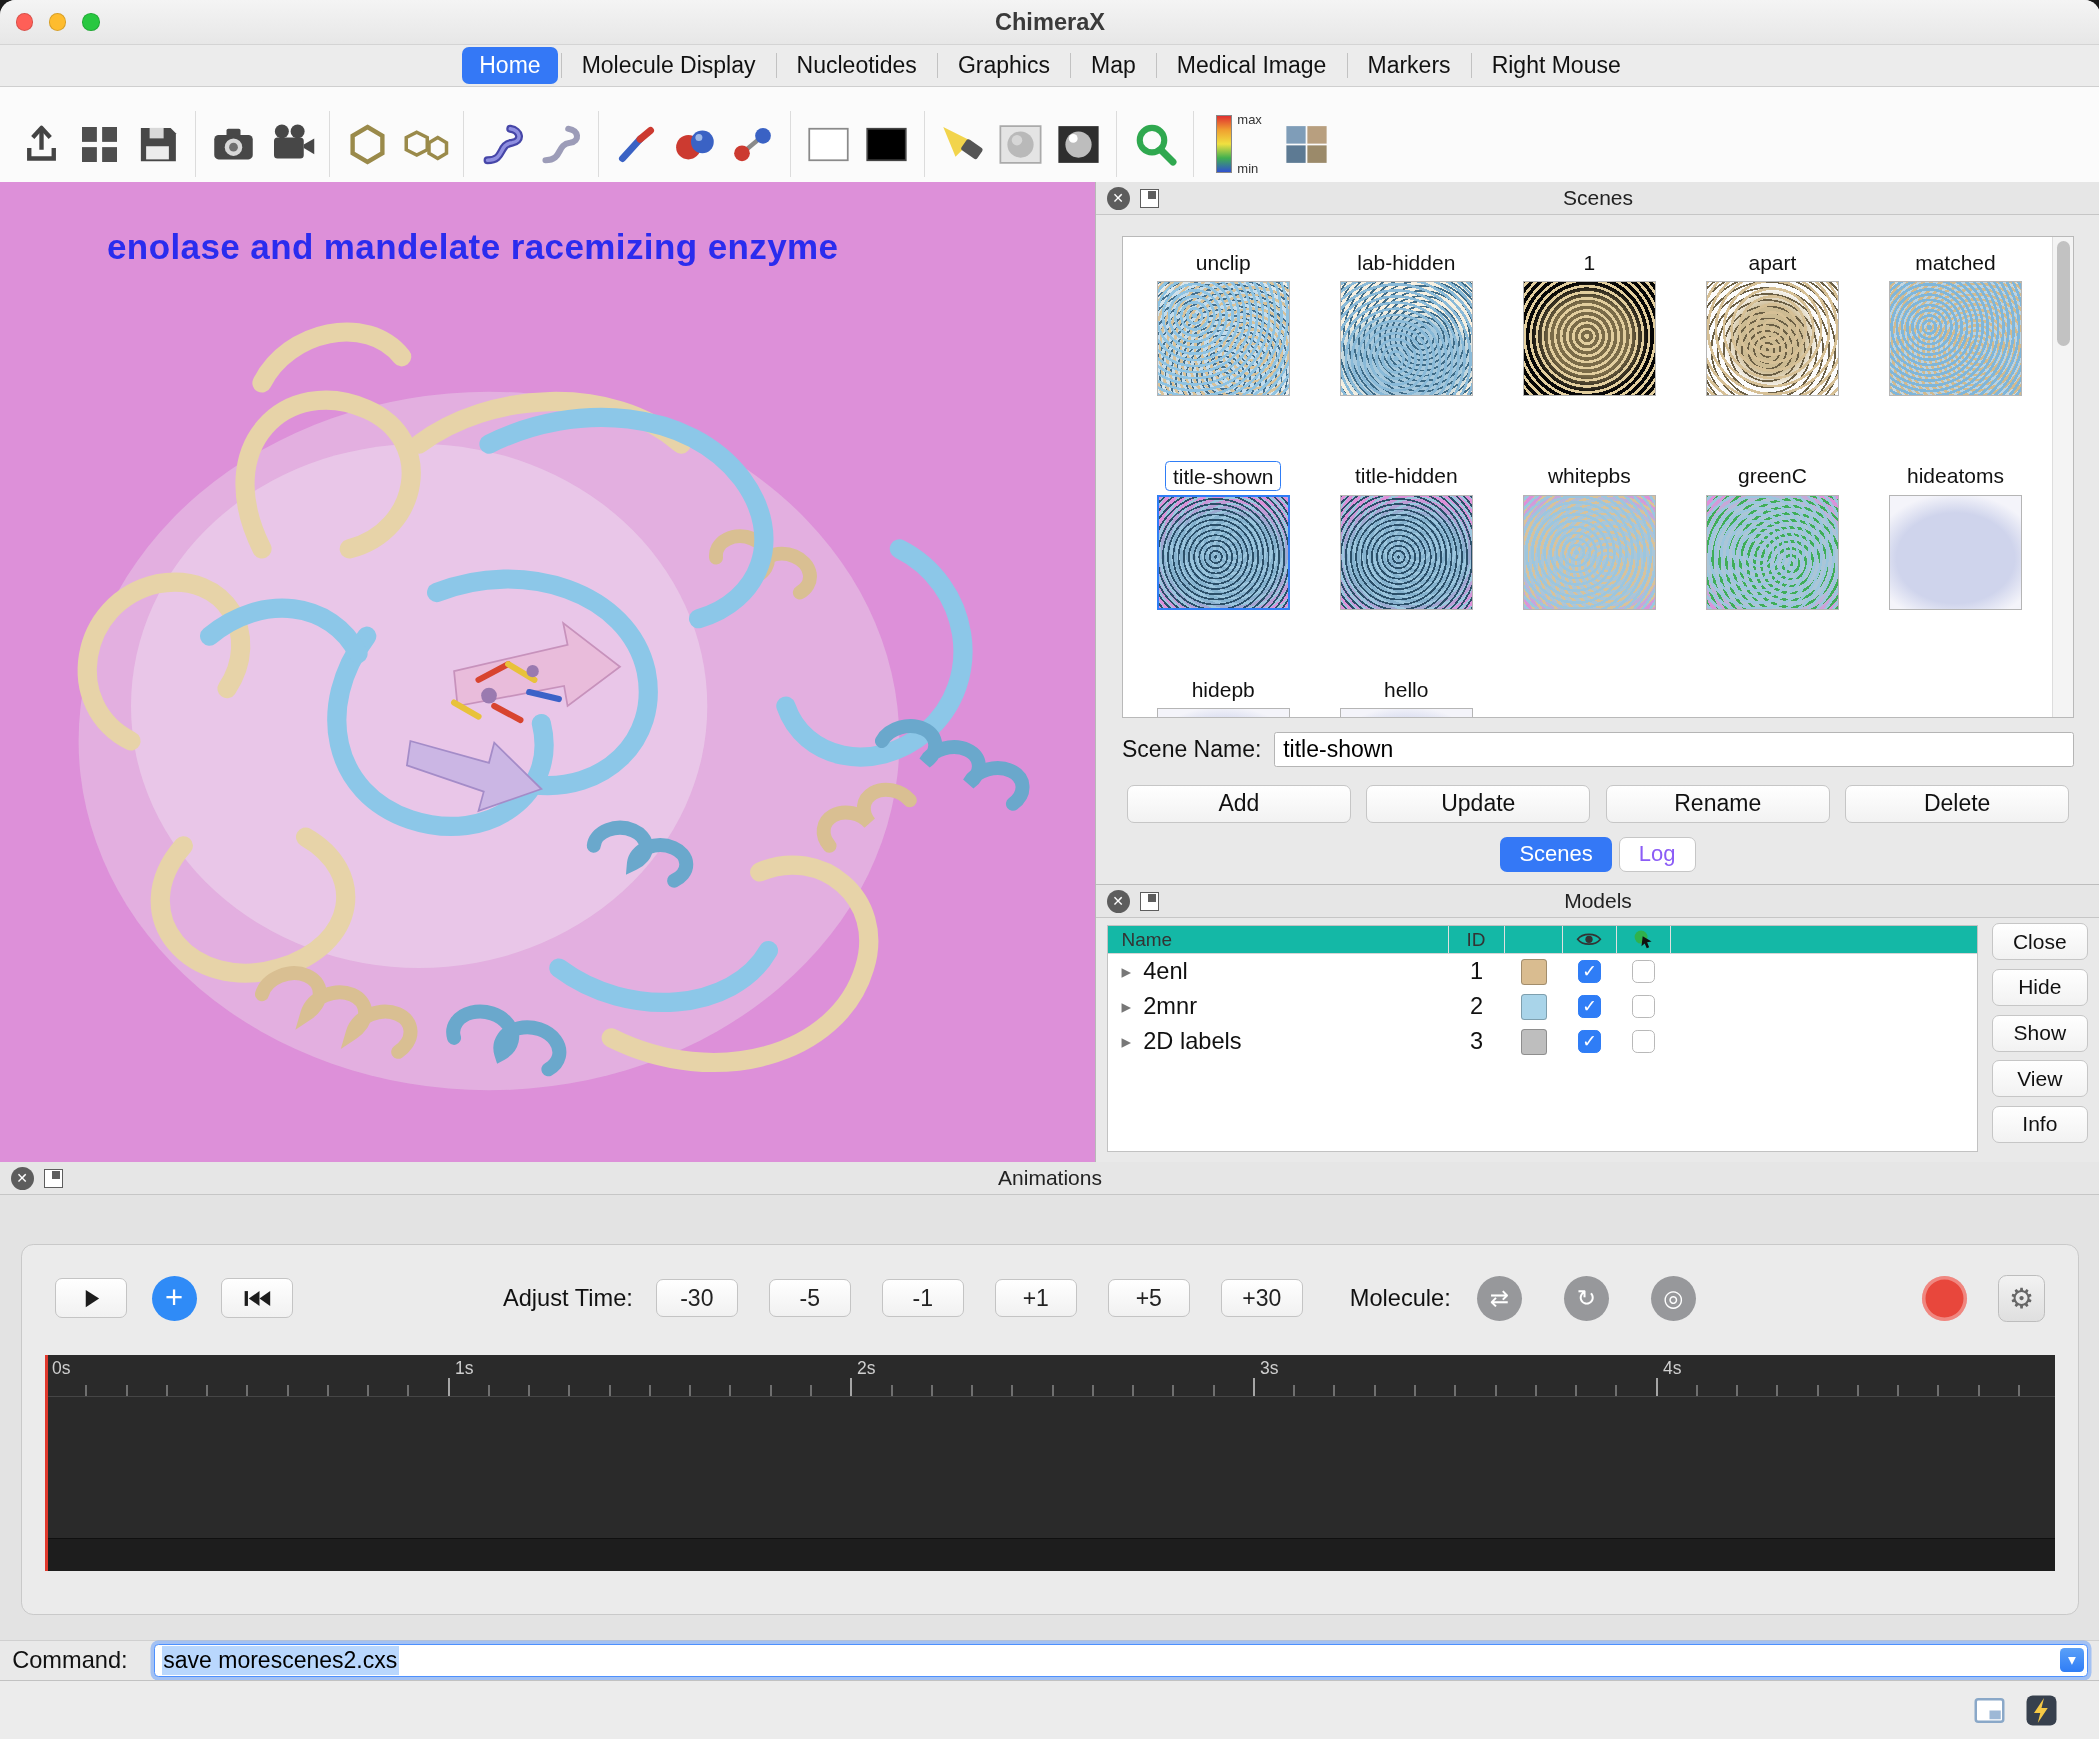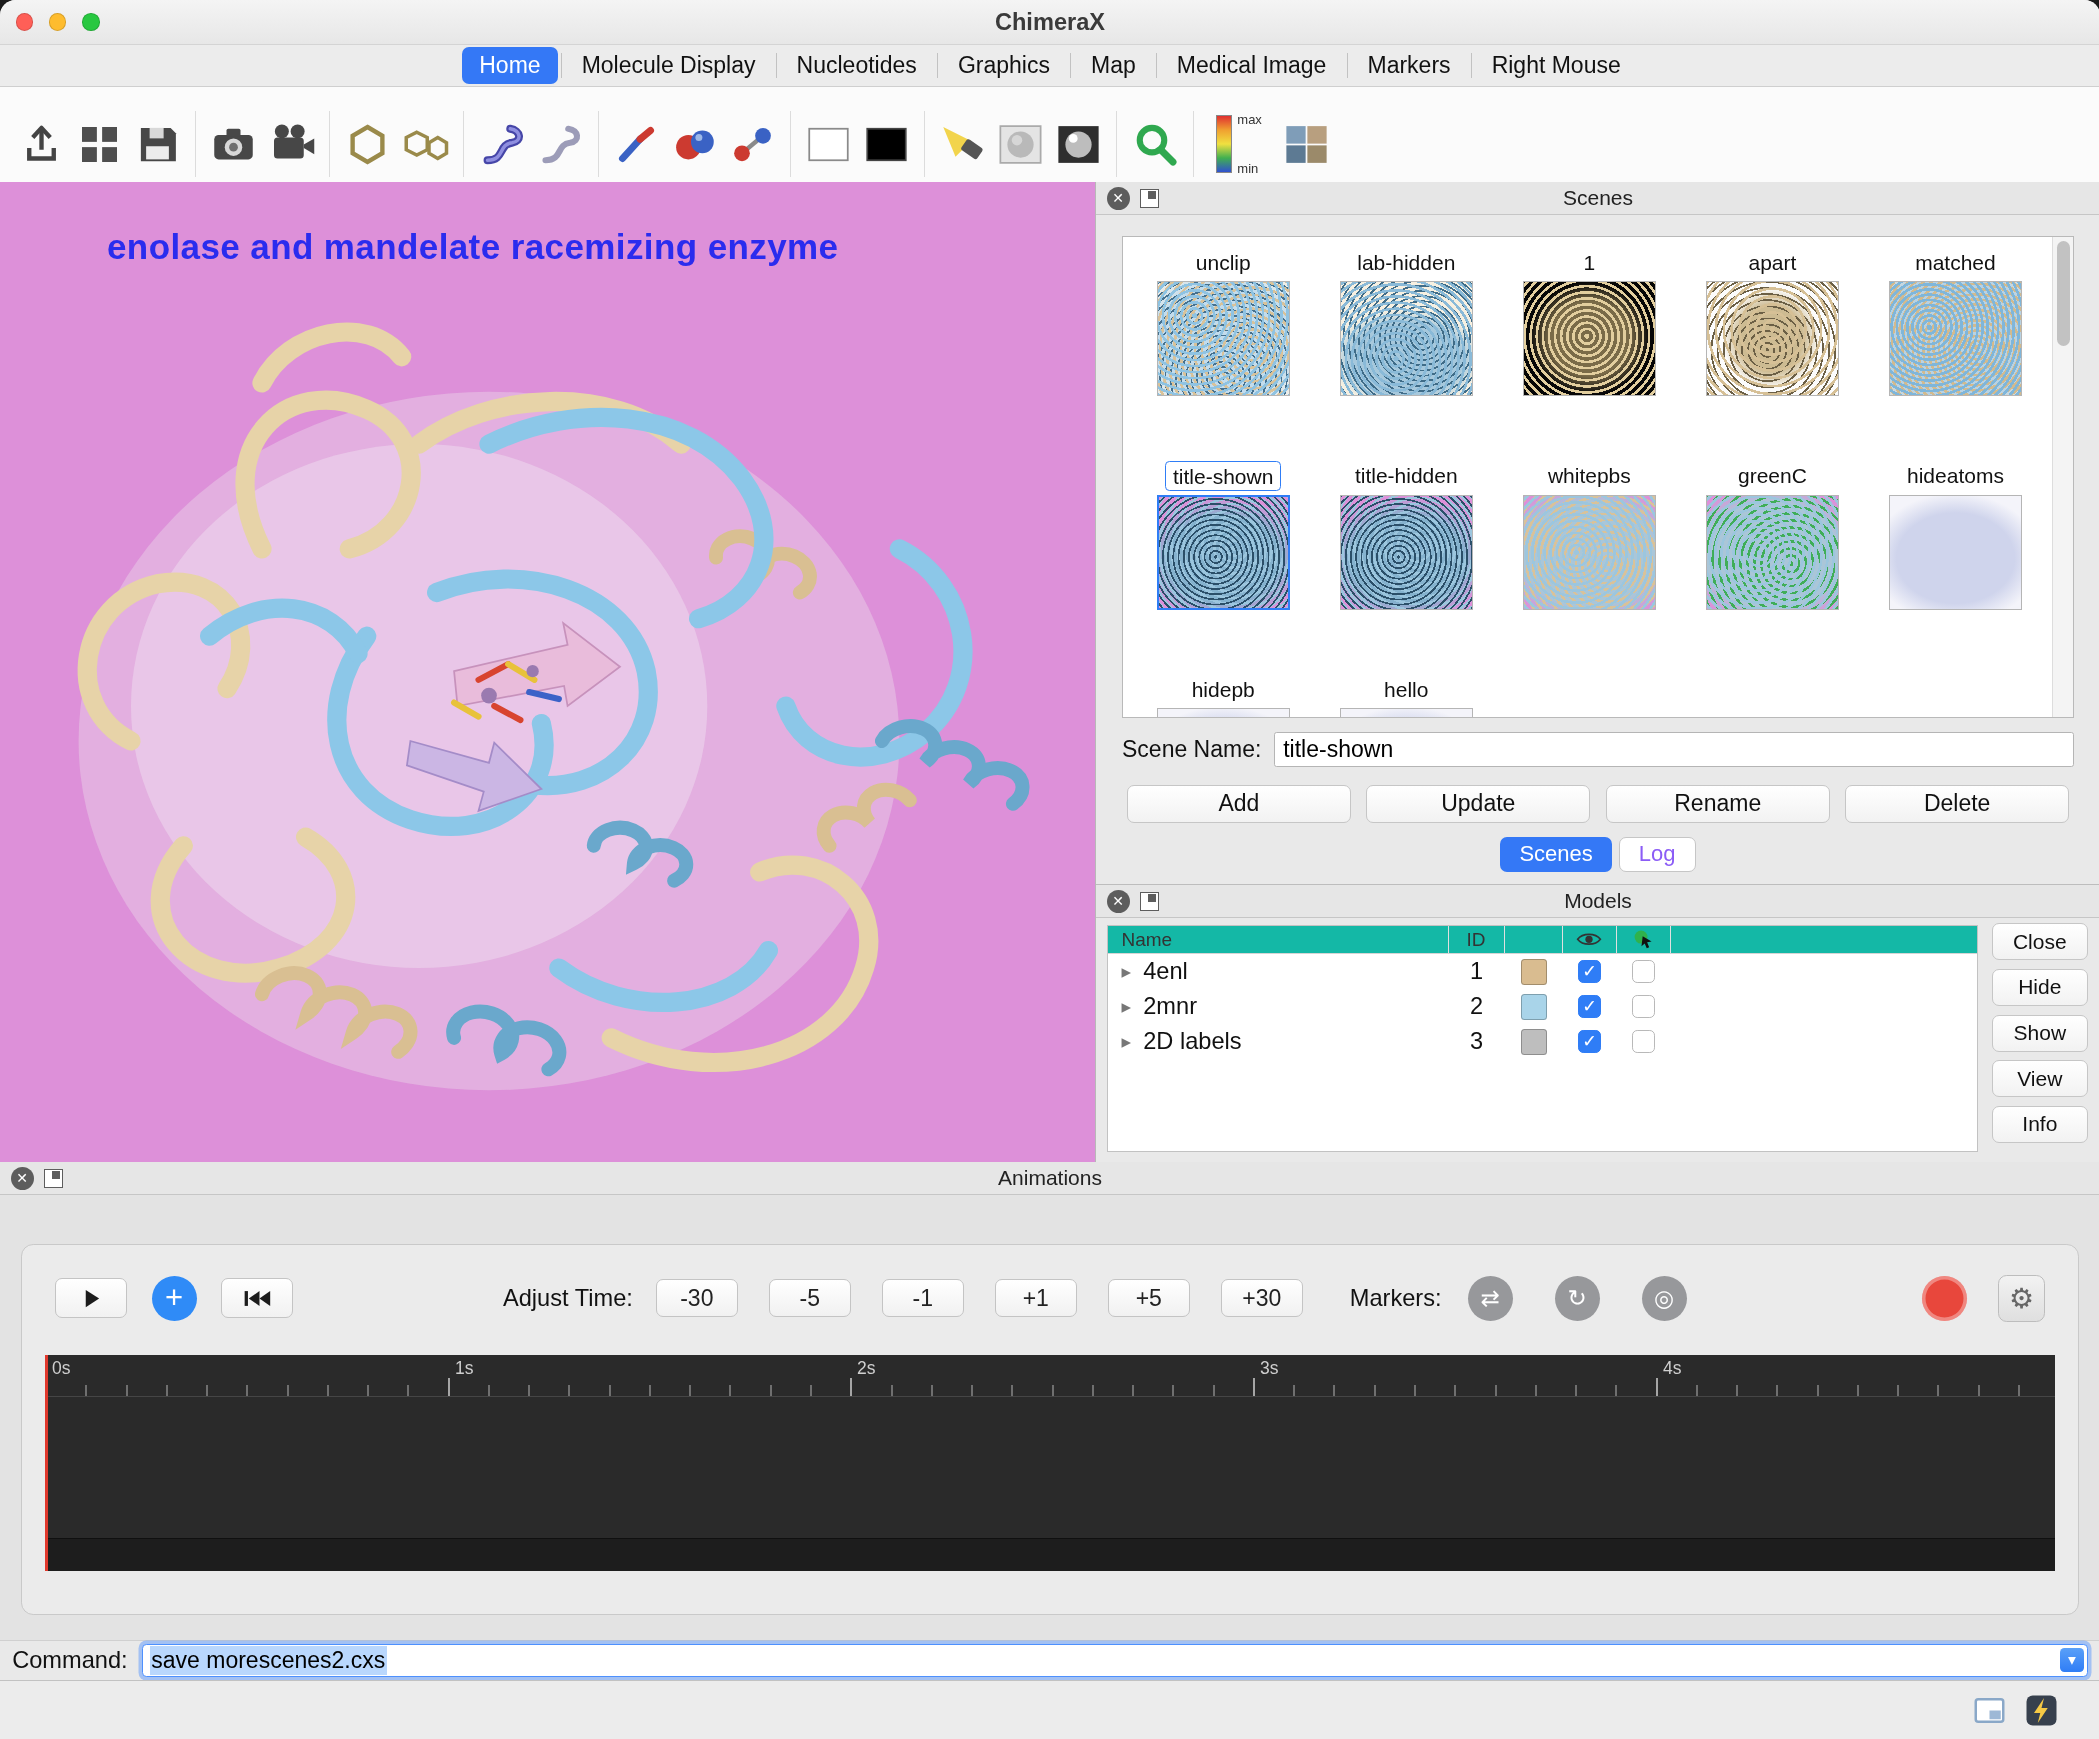--- a/index.html
+++ b/index.html
@@ -114,21 +114,21 @@
   #timeline-ruler{position:absolute;left:0;right:0;top:0;height:42px;border-bottom:0.9px solid #454545}
   .tick{position:absolute;top:30px;width:1.7px;height:10.5px;background:#6f6f6f}
   .tick.major{top:23px;height:17.5px;background:#a5a5a5}
   .tick-label{position:absolute;top:2.6px;font-size:17.5px;color:#cfcfcf}
   #tl-bottom{position:absolute;left:0;right:0;bottom:0;height:33px;background:#1d1d1d;border-top:1.7px solid #101010}
   #playhead{position:absolute;left:0;top:0;bottom:0;width:2.6px;background:#e0382c}
 
   
   #command-row{position:absolute;top:1640px;left:0;right:0;height:40px;display:flex;align-items:center;background:#e9e9e9;border-top:0.9px solid #d0d0d0;padding:0 12.2px}
   #command-label{font-size:23.6px;color:#111;flex:0 0 auto}
-  #command-input{position:relative;flex:1;height:33px;margin-left:14px;background:#fff;border:1.7px solid #4d90fe;border-radius:4.4px;box-shadow:0 0 0 3.5px rgba(77,144,254,.45);display:flex;align-items:center;padding:0 35px 0 7px}
+  #command-input{position:relative;flex:1;height:33px;margin-left:26px;background:#fff;border:1.7px solid #4d90fe;border-radius:4.4px;box-shadow:0 0 0 3.5px rgba(77,144,254,.45);display:flex;align-items:center;padding:0 35px 0 7px}
   #command-text{font-size:23px;color:#000;background:#b9d7fd;padding:0.9px 1.7px;white-space:nowrap}
   .cmd-chevron{position:absolute;right:2.6px;top:2.6px;width:24.5px;height:24.5px;border-radius:4.4px;background:linear-gradient(#5aa0f8,#2f7df6);color:#fff;font-size:15.7px;display:flex;align-items:center;justify-content:center}
 
   
   #statusbar{position:absolute;top:1680px;left:0;right:0;bottom:0;background:#ececec;border-top:1.7px solid #c2c2c2;display:flex;align-items:center;justify-content:flex-end;padding-right:40px;gap:14px}
   .status-btn{width:38px;height:38px;display:flex;align-items:center;justify-content:center}
 </style>
 </head>
 <body>
 
@@ -548,21 +548,21 @@
         </div>
         <span class="anim-label" id="adjust-label">Adjust Time:</span>
         <div id="time-buttons">
           <button class="sq-btn">-30</button>
           <button class="sq-btn">-5</button>
           <button class="sq-btn">-1</button>
           <button class="sq-btn">+1</button>
           <button class="sq-btn">+5</button>
           <button class="sq-btn">+30</button>
         </div>
-        <span class="anim-label" id="actions-label">Markers:</span>
+        <span class="anim-label" id="actions-label">Molecule:</span>
         <div id="action-circles">
           <div class="circ act-circ">⇄</div>
           <div class="circ act-circ">↻</div>
           <div class="circ act-circ">◎</div>
         </div>
         <div class="circ" id="record-btn"></div>
         <div id="gear-btn">⚙</div>
       </div>
       <div id="timeline">
         <div id="timeline-ruler">

